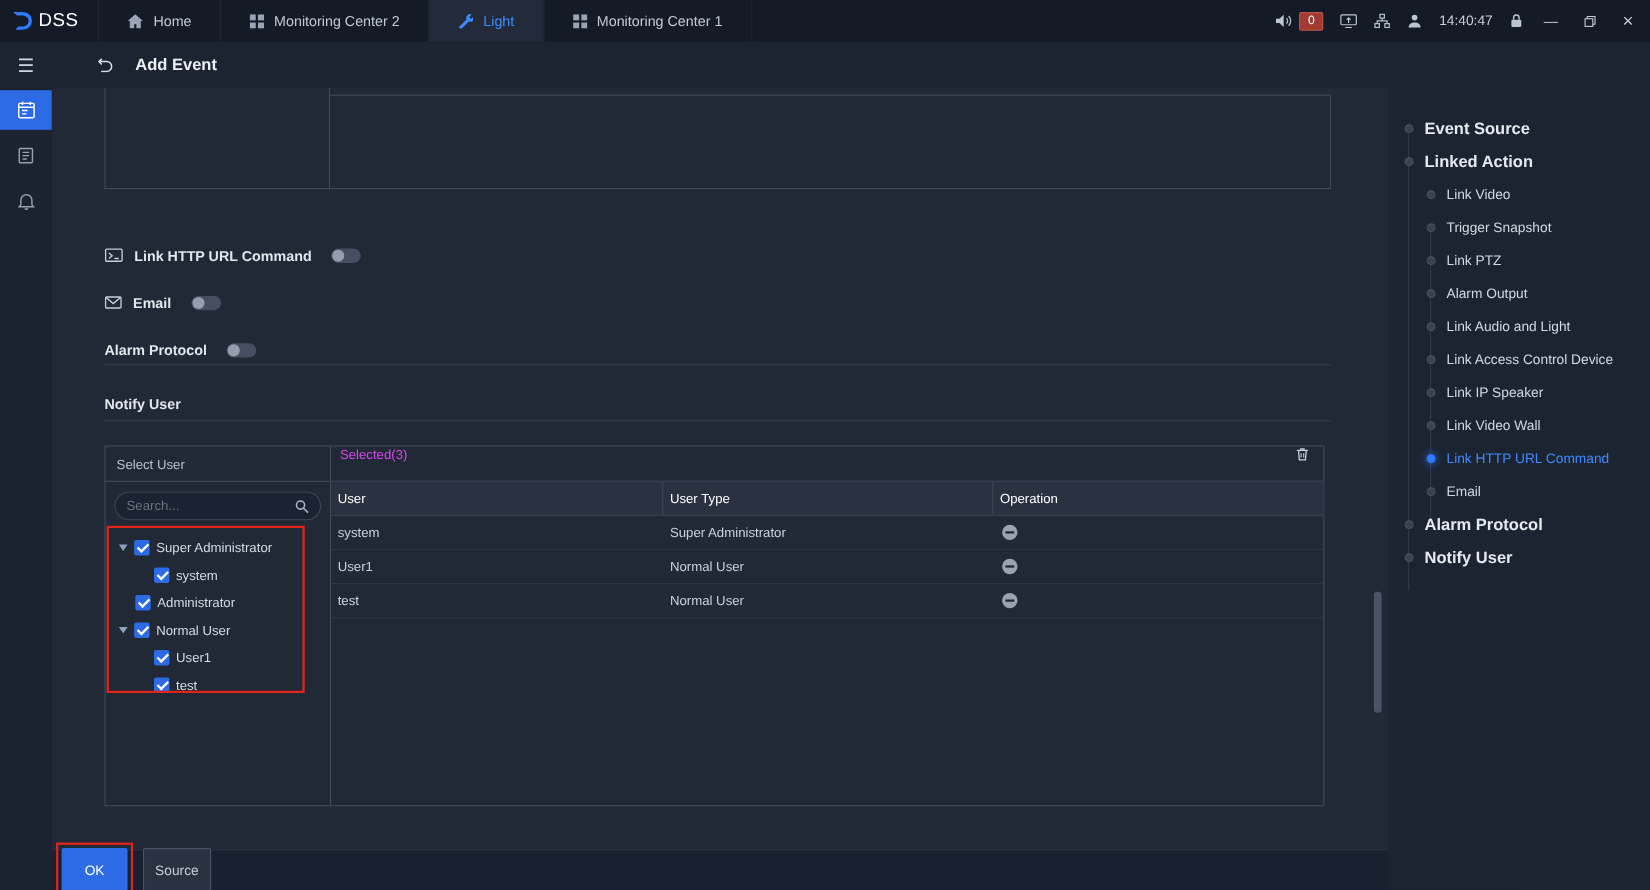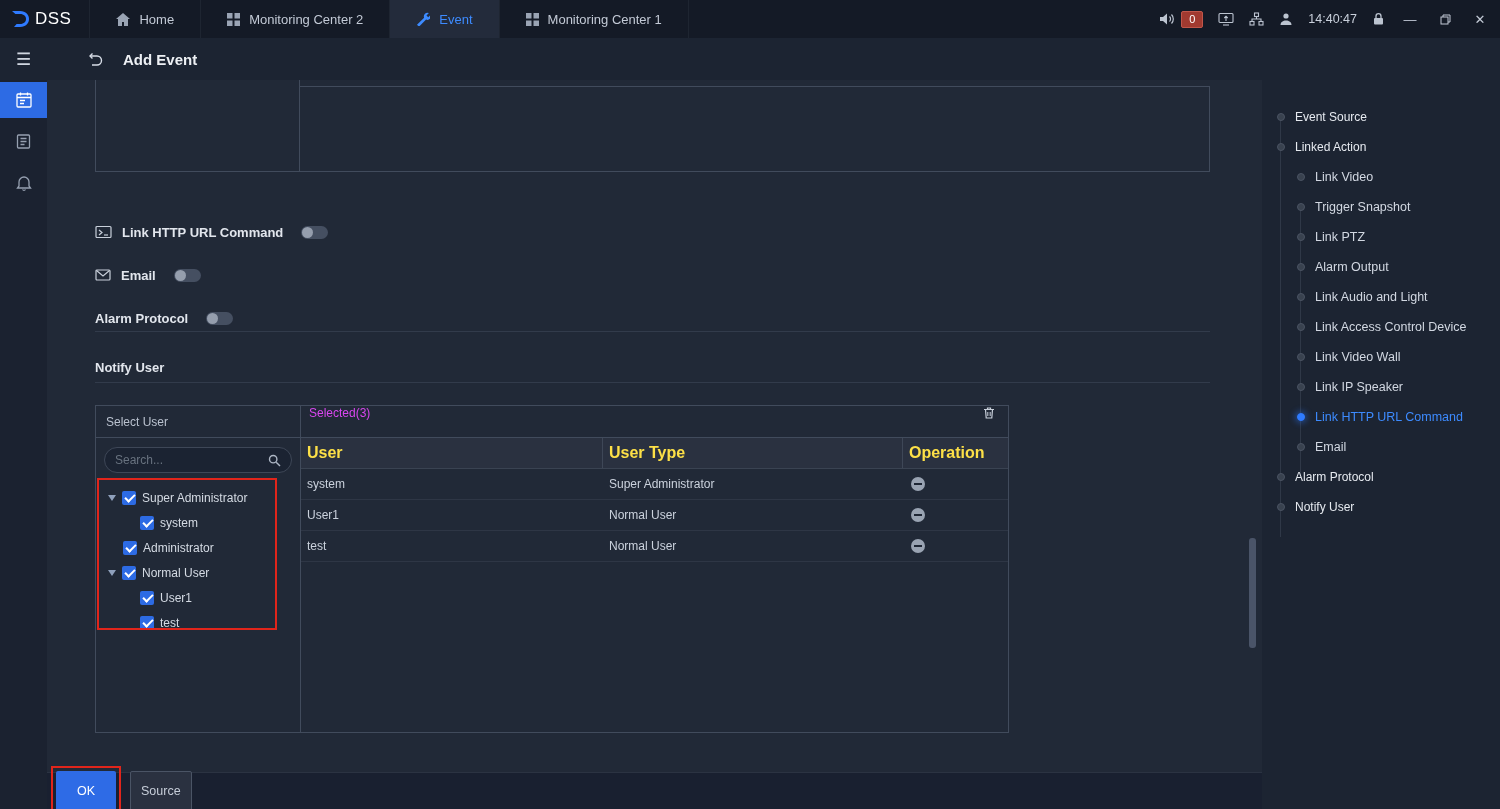--- a/index.html
+++ b/index.html
@@ -44,21 +44,21 @@
 
   .toggle-row{position:absolute;left:48px;display:flex;align-items:center;gap:10px;height:24px}
   .row-icon{color:#C9D0DB;display:flex}
   .toggle-label{font-weight:bold;font-size:13px;color:#E2E6ED}
   .switch{width:27px;height:13px;border-radius:7px;background:#454F61;position:relative;margin-left:8px;cursor:pointer}
   .switch::after{content:"";position:absolute;left:1px;top:1px;width:11px;height:11px;border-radius:50%;background:#959EAD}
   .divider{position:absolute;left:48px;width:1115px;height:1px;background:#323B4B}
   .section-label{position:absolute;left:48px;font-weight:bold;font-size:13px;color:#E2E6ED}
 
   
-  .notify-panel{position:absolute;left:48px;top:325px;width:914px;height:328px;border:1px solid #414B5C}
+  .notify-panel{position:absolute;left:48px;top:325px;width:1109px;height:328px;border:1px solid #414B5C}
   .panel-header{position:absolute;left:0;right:0;top:0;height:32px;border-bottom:1px solid #414B5C;display:flex}
   .ph-left{width:205px;border-right:1px solid #414B5C;display:flex;align-items:center;padding-left:10px;color:#BAC2CF;font-size:12px}
   .ph-right{flex:1;display:flex;align-items:flex-start;padding:0 12px 0 8px;color:#d946ef;font-size:12px}
   .trash{margin-left:auto;color:#C8CFDA;cursor:pointer;display:flex}
 
   .left-col{position:absolute;left:0;top:32px;bottom:0;width:205px;border-right:1px solid #414B5C}
   .search-box{margin:9px 8px 12px 8px;height:26px;border:1px solid #3E4757;border-radius:13px;background:#1B2332;display:flex;align-items:center;padding:0 10px;gap:6px}
   .search-box input{flex:1;min-width:0;background:none;border:none;outline:none;color:#C7CEDA;font-size:12px;font-family:inherit}
   .search-box input::placeholder{color:#68727F}
   .search-icon{color:#AEB7C5;display:flex;margin-left:auto}
@@ -69,21 +69,21 @@
   .tree-row.root-noarrow{padding-left:27px}
   .tree-row.child{padding-left:44px}
   .arrow-down{width:0;height:0;border-left:4.5px solid transparent;border-right:4.5px solid transparent;border-top:6px solid #8FA0BC;flex:none}
   .cb{width:14px;height:14px;border-radius:2px;background:#2D6BE4;position:relative;flex:none;cursor:pointer}
   .cb::after{content:"";position:absolute;left:4.5px;top:1.5px;width:4px;height:8px;border:solid #fff;border-width:0 2px 2px 0;transform:rotate(45deg)}
 
   .tree-annotation{position:absolute;left:50px;top:398px;width:180px;height:152px;border:2px solid #E1251B;z-index:5;pointer-events:none}
 
   .sel-table{position:absolute;left:205px;top:32px;right:0;bottom:0}
   .sel-thead{height:31px;background:#2A3140;display:flex;border-bottom:1px solid #3A4352}
-  .th{display:flex;align-items:center;padding-left:6px;font-size:16px;font-weight:bold;color:#fde047}
+  .th{display:flex;align-items:center;padding-left:6px;font-size:12px;font-weight:normal;color:#ffffff}
   .th.c1{width:302px;border-right:1px solid #3E4757}
   .th.c2{width:300px;border-right:1px solid #3E4757}
   .th.c3{flex:1}
   .tr{height:31px;display:flex;align-items:center;border-bottom:1px solid #2E3645;font-size:12px;color:#CBD2DD}
   .td1{width:302px;padding-left:6px}
   .td2{width:300px;padding-left:6px}
   .td3{flex:1;padding-left:8px;display:flex;align-items:center}
   .minus{width:14px;height:14px;border-radius:50%;background:#99A3B2;position:relative;cursor:pointer}
   .minus::after{content:"";position:absolute;left:3px;top:6px;width:8px;height:2px;background:#1E2634}
 
@@ -95,21 +95,21 @@
   .btn-ok{background:#2E6BE6;color:#fff;border:none}
   .btn-cancel{background:#2A3140;border:1px solid #4A5465;color:#C6CDD8}
   .annotate-ok{border:2px solid #E1251B;padding:3px;display:inline-flex}
 
   
   .steps{position:absolute;right:0;top:80px;width:238px;bottom:0;background:#1C2432;padding-top:22px;z-index:10}
   .step-line-main{position:absolute;left:18px;top:37px;width:1px;height:420px;background:#2F3847}
   .step-line-sub{position:absolute;left:38px;top:127px;width:1px;height:270px;background:#2F3847}
   .step{position:relative;height:30px;display:flex;align-items:center;cursor:pointer}
   .step .dot{position:absolute;left:15px;width:8px;height:8px;border-radius:50%;background:#39424F;border:1px solid #4A5363}
-  .step.l0{padding-left:33px;font-weight:normal;font-size:12px;color:#E6EAF0}
+  .step.l0{padding-left:33px;font-weight:bold;font-size:15px;color:#E6EAF0}
   .step.l1{padding-left:53px;font-weight:normal;font-size:12.5px;color:#D2D8E2}
   .step.l1 .dot{left:35px}
   .step.active{color:#3D8BFF}
   .step.active .dot{background:#2F7BFF;border-color:#2F7BFF;box-shadow:0 0 6px 2px rgba(47,123,255,.45)}
 </style>
 </head>
 <body>
 
 <div class="topbar">
   <div class="logo">
@@ -139,21 +139,21 @@
           </svg>
       </span>
       <span>Monitoring Center 2</span>
     </div>
     <div class="tab active">
       <span class="ticon">
         <svg width="14" height="14" viewBox="0 0 14 14" fill="currentColor">
             <path d="M12.9 1.1a3.6 3.6 0 0 0-4.8 4.6L1 12.8l2 1.9 7.1-7.1a3.6 3.6 0 0 0 4.6-4.8L12.2 5.2 10.5 3.5z"></path>
           </svg>
       </span>
-      <span>Event</span>
+      <span>Light</span>
     </div>
     <div class="tab">
       <span class="ticon">
         <svg width="13" height="13" viewBox="0 0 13 13" fill="currentColor">
             <rect x="0" y="0" width="5.5" height="5.5"></rect>
             <rect x="7.5" y="0" width="5.5" height="5.5"></rect>
             <rect x="0" y="7.5" width="5.5" height="5.5"></rect>
             <rect x="7.5" y="7.5" width="5.5" height="5.5"></rect>
           </svg>
       </span>
@@ -416,26 +416,26 @@
   <div class="step l1">
       <span class="dot"></span>
       <span>Link Audio and Light</span>
     </div>
   <div class="step l1">
       <span class="dot"></span>
       <span>Link Access Control Device</span>
     </div>
   <div class="step l1">
       <span class="dot"></span>
+      <span>Link IP Speaker</span>
+    </div>
+  <div class="step l1">
+      <span class="dot"></span>
       <span>Link Video Wall</span>
     </div>
-  <div class="step l1">
-      <span class="dot"></span>
-      <span>Link IP Speaker</span>
-    </div>
   <div class="step l1 active">
       <span class="dot"></span>
       <span>Link HTTP URL Command</span>
     </div>
   <div class="step l1">
       <span class="dot"></span>
       <span>Email</span>
     </div>
   <div class="step l0">
       <span class="dot"></span>

